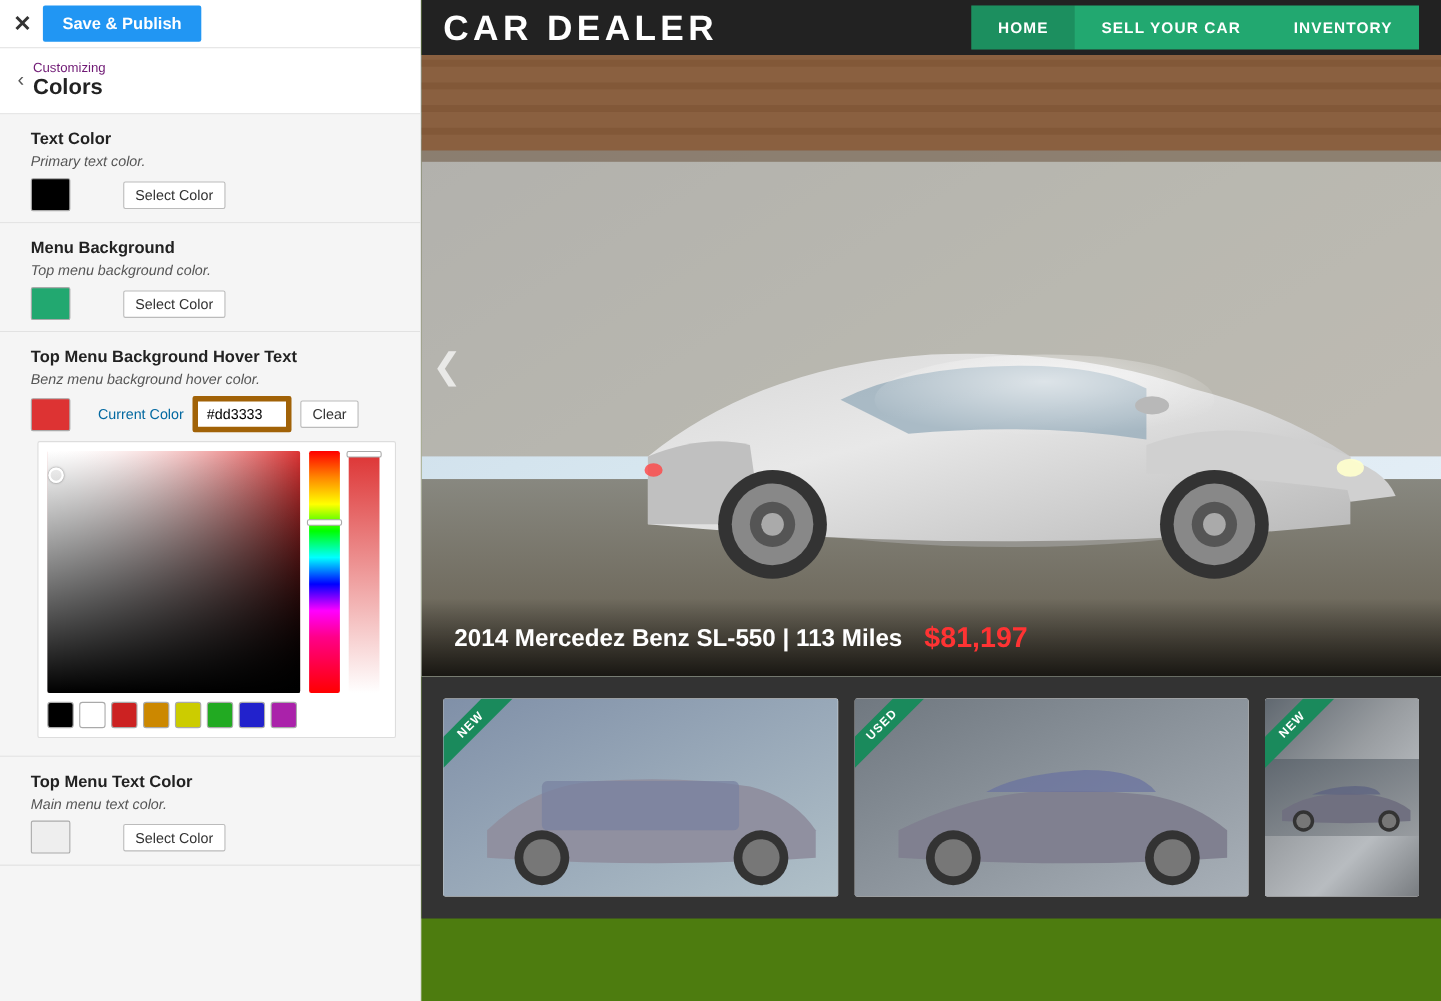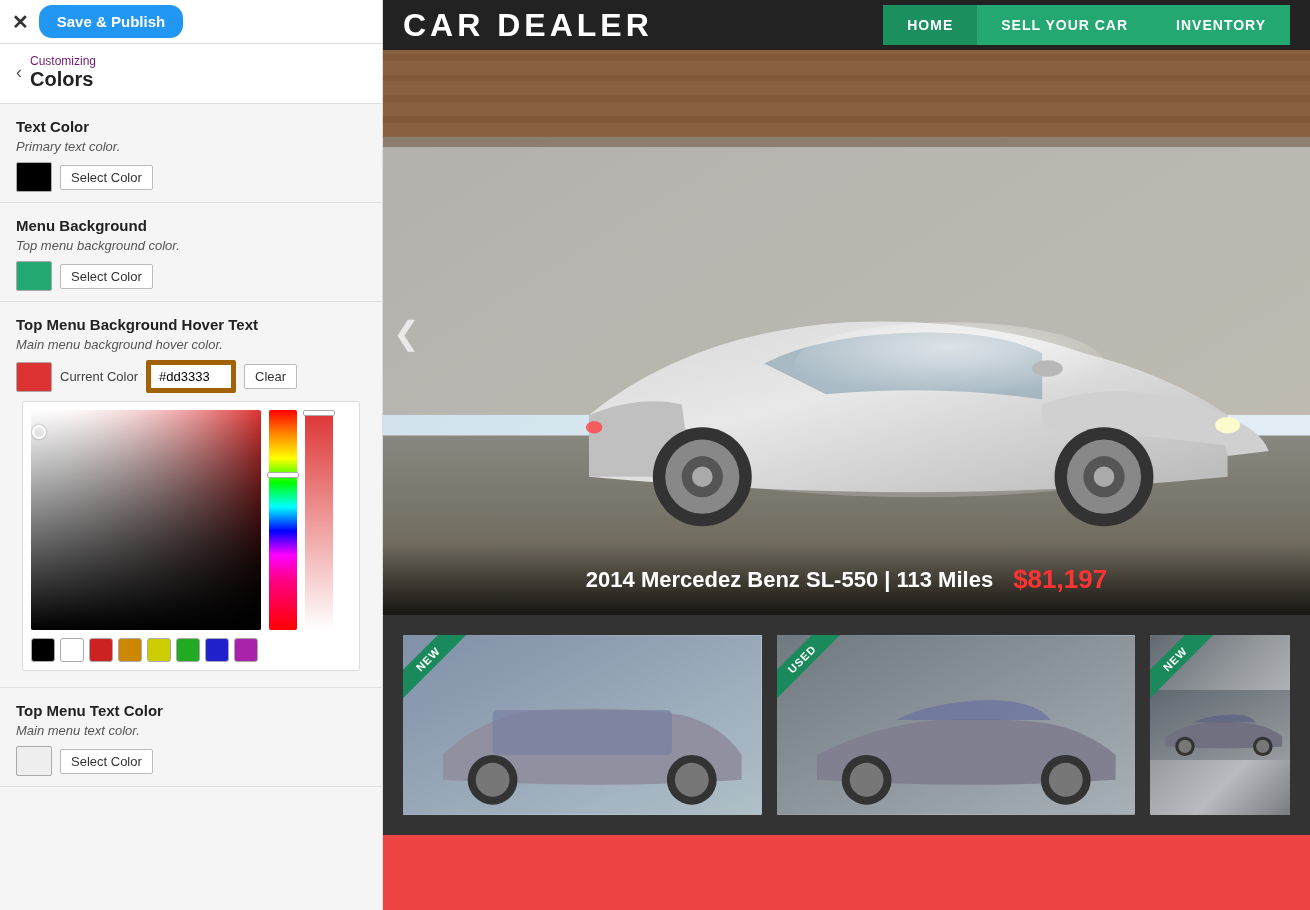--- a/index.html
+++ b/index.html
@@ -34,21 +34,21 @@
       color: #333;
       font-weight: bold;
     }
     .save-publish-btn {
       background: #2196F3;
       color: #fff;
       border: none;
       padding: 8px 18px;
       font-size: 15px;
       cursor: pointer;
-      border-radius: 13px;
+      border-radius: 2px;
       font-weight: bold;
     }
 
     
     .panel-header {
       background: #fff;
       border-bottom: 1px solid #ddd;
       padding: 10px 16px 12px 16px;
       display: flex;
       align-items: center;
@@ -60,21 +60,21 @@
       cursor: pointer;
       background: none;
       border: none;
     }
     .panel-header-text { display: flex; flex-direction: column; }
     .customizing-label { font-size: 12px; color: #701a75; }
     .colors-title { font-size: 20px; font-weight: bold; color: #222; }
 
     
     .color-section {
-      padding: 14px 16px 10px 16px;
+      padding: 14px 16px 10px 28px;
       border-bottom: 1px solid #e0e0e0;
       background: #f5f5f5;
     }
     .section-title {
       font-size: 15px;
       font-weight: bold;
       color: #222;
       margin-bottom: 4px;
     }
     .section-desc {
@@ -97,24 +97,26 @@
     }
     .select-color-btn {
       background: none;
       border: 1px solid #bbb;
       padding: 4px 10px;
       font-size: 13px;
       cursor: pointer;
       border-radius: 2px;
       color: #333;
       background: #fff;
+      margin-left: 40px;
     }
     .current-color-label {
       font-size: 13px;
-      color: #404040;
+      color: #0369a1;
+      margin-left: 17px;
     }
     .color-hex-input {
       border: 5px solid #a16207;
       padding: 4px 8px;
       font-size: 13px;
       width: 90px;
       border-radius: 2px;
     }
     .clear-btn {
       background: none;
@@ -228,21 +230,21 @@
       height: 24px;
       border-radius: 3px;
       border: 1px solid #aaa;
       cursor: pointer;
     }
 
     
     .right-panel {
       flex: 1;
       overflow-y: auto;
-      background: #ef4444;
+      background: #4d7c0f;
       position: relative;
     }
 
     
     .hero-section {
       position: relative;
       width: 100%;
       height: 565px;
       background: linear-gradient(135deg, #8a8a8a 0%, #b0b0b0 30%, #d0d0d0 50%, #9a9090 70%, #7a7a7a 100%);
       overflow: hidden;
@@ -259,21 +261,20 @@
     .hero-overlay {
       position: absolute;
       bottom: 0;
       left: 0;
       right: 0;
       background: linear-gradient(to top, rgba(0,0,0,0.75) 0%, transparent 100%);
       padding: 20px 30px;
       display: flex;
       align-items: center;
       gap: 20px;
-      justify-content: center;
     }
     .hero-text {
       color: #fff;
       font-size: 22px;
       font-weight: bold;
     }
     .hero-price {
       color: #ff3333;
       font-size: 26px;
       font-weight: bold;
@@ -416,21 +417,21 @@
     <div class="section-title">Menu Background</div>
     <div class="section-desc">Top menu background color.</div>
     <div class="color-pick-row">
       <div class="color-swatch" style="background:#22a870;"></div>
       <button class="select-color-btn">Select Color</button>
     </div>
   </div>
 
   <div class="color-section">
     <div class="section-title">Top Menu Background Hover Text</div>
-    <div class="section-desc">Main menu background hover color.</div>
+    <div class="section-desc">Benz menu background hover color.</div>
     <div class="color-pick-row">
       <div class="color-swatch" style="background:#dd3333;"></div>
       <span class="current-color-label">Current Color</span>
       <input class="color-hex-input" type="text" value="#dd3333" style="">
       <button class="clear-btn">Clear</button>
     </div>
 
     <div class="color-picker-container">
       <div class="picker-top">
 

